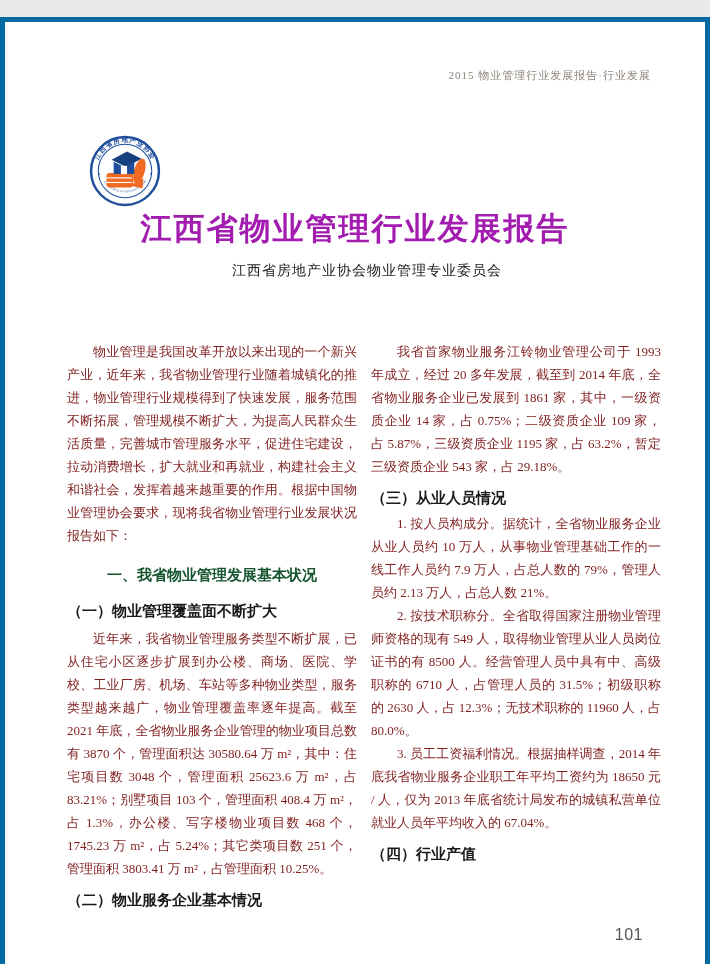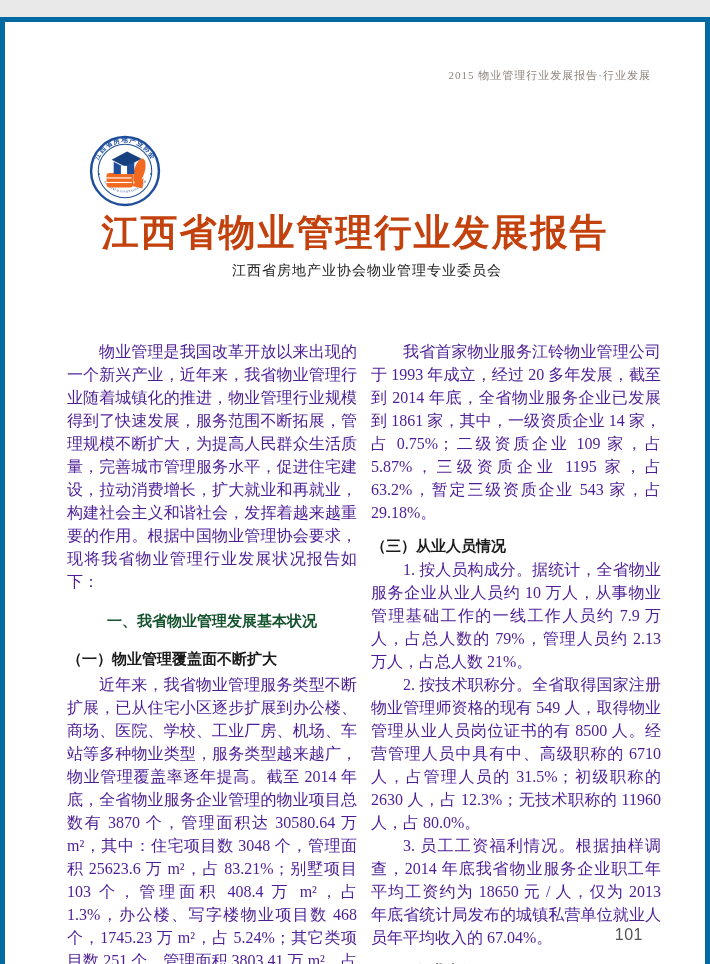--- a/index.html
+++ b/index.html
@@ -17,48 +17,48 @@
   .page-header{
     position:absolute;top:46px;right:54px;
     font-size:11px;letter-spacing:1px;
     color:#8e857c;
     font-family:"Liberation Serif","DejaVu Serif",serif;
   }
   .logo{position:absolute;left:84px;top:113px;width:72px;height:72px;}
   .report-title{
     position:absolute;top:186px;left:0;width:100%;
     text-align:center;
-    font-size:37px;font-weight:700;letter-spacing:2px;
-    color:#c2410c;
+    font-size:31px;font-weight:700;letter-spacing:2px;
+    color:#a21caf;
   }
   .report-subtitle{
     position:absolute;top:240px;left:12px;width:100%;
     text-align:center;
     font-size:14px;color:#222;letter-spacing:1px;
   }
   .content{
     position:absolute;top:318px;left:62px;width:594px;
     display:flex;gap:14px;
   }
   .col{flex:1;min-width:0;}
   .para{
     margin:0;
-    font-size:16px;line-height:23px;
+    font-size:13px;line-height:23px;
     text-align:justify;text-indent:2em;
-    color:#4c1d95;
+    color:#7f1d1d;
   }
   .section-heading{
     margin:18px 0 0 0;
     text-align:center;
     font-family:"Liberation Sans","DejaVu Sans",sans-serif;
     font-weight:700;font-size:15px;line-height:20px;color:#14532d;
   }
   .sub-heading{
     margin:18px 0 0 0;
-    font-family:Liberation Sans, sans-serif;
+    font-family:Liberation Mono, monospace;
     font-weight:700;font-size:15px;line-height:20px;color:#1a1a1a;
   }
   .mt-sm{margin-top:4px;}
   .mt-xs{margin-top:2px;}
   .sub-heading.tight{margin-top:12px;}
   .page-number{
     position:absolute;bottom:32px;right:62px;
     font-size:16px;color:#555;
     font-family:"Liberation Sans","DejaVu Sans",sans-serif;
     letter-spacing:0.5px;
@@ -102,21 +102,21 @@
 
   <div class="report-title">江西省物业管理行业发展报告</div>
   <div class="report-subtitle">江西省房地产业协会物业管理专业委员会</div>
 
   <div class="content">
 
     <div class="col">
       <p class="para">物业管理是我国改革开放以来出现的一个新兴产业，近年来，我省物业管理行业随着城镇化的推进，物业管理行业规模得到了快速发展，服务范围不断拓展，管理规模不断扩大，为提高人民群众生活质量，完善城市管理服务水平，促进住宅建设，拉动消费增长，扩大就业和再就业，构建社会主义和谐社会，发挥着越来越重要的作用。根据中国物业管理协会要求，现将我省物业管理行业发展状况报告如下：</p>
       <h2 class="section-heading">一、我省物业管理发展基本状况</h2>
       <h3 class="sub-heading">（一）物业管理覆盖面不断扩大</h3>
-      <p class="para mt-sm">近年来，我省物业管理服务类型不断扩展，已从住宅小区逐步扩展到办公楼、商场、医院、学校、工业厂房、机场、车站等多种物业类型，服务类型越来越广，物业管理覆盖率逐年提高。截至 2014 年底，全省物业服务企业管理的物业项目总数有 3870 个，管理面积达 30580.64 万 m²，其中：住宅项目数 3048 个，管理面积 25623.6 万 m²，占 83.21%；别墅项目 103 个，管理面积 408.4 万 m²，占 1.3%，办公楼、写字楼物业项目数 468 个，1745.23 万 m²，占 5.24%；其它类项目数 251 个，管理面积 3803.41 万 m²，占管理面积 10.25%。</p>
+      <p class="para mt-sm">近年来，我省物业管理服务类型不断扩展，已从住宅小区逐步扩展到办公楼、商场、医院、学校、工业厂房、机场、车站等多种物业类型，服务类型越来越广，物业管理覆盖率逐年提高。截至 2021 年底，全省物业服务企业管理的物业项目总数有 3870 个，管理面积达 30580.64 万 m²，其中：住宅项目数 3048 个，管理面积 25623.6 万 m²，占 83.21%；别墅项目 103 个，管理面积 408.4 万 m²，占 1.3%，办公楼、写字楼物业项目数 468 个，1745.23 万 m²，占 5.24%；其它类项目数 251 个，管理面积 3803.41 万 m²，占管理面积 10.25%。</p>
       <h3 class="sub-heading tight">（二）物业服务企业基本情况</h3>
     </div>
 
     <div class="col">
       <p class="para">我省首家物业服务江铃物业管理公司于 1993 年成立，经过 20 多年发展，截至到 2014 年底，全省物业服务企业已发展到 1861 家，其中，一级资质企业 14 家，占 0.75%；二级资质企业 109 家，占 5.87%，三级资质企业 1195 家，占 63.2%，暂定三级资质企业 543 家，占 29.18%。</p>
       <h3 class="sub-heading tight">（三）从业人员情况</h3>
       <p class="para mt-xs">1. 按人员构成分。据统计，全省物业服务企业从业人员约 10 万人，从事物业管理基础工作的一线工作人员约 7.9 万人，占总人数的 79%，管理人员约 2.13 万人，占总人数 21%。</p>
       <p class="para">2. 按技术职称分。全省取得国家注册物业管理师资格的现有 549 人，取得物业管理从业人员岗位证书的有 8500 人。经营管理人员中具有中、高级职称的 6710 人，占管理人员的 31.5%；初级职称的 2630 人，占 12.3%；无技术职称的 11960 人，占 80.0%。</p>
       <p class="para">3. 员工工资福利情况。根据抽样调查，2014 年底我省物业服务企业职工年平均工资约为 18650 元 / 人，仅为 2013 年底省统计局发布的城镇私营单位就业人员年平均收入的 67.04%。</p>
       <h3 class="sub-heading tight">（四）行业产值</h3>

